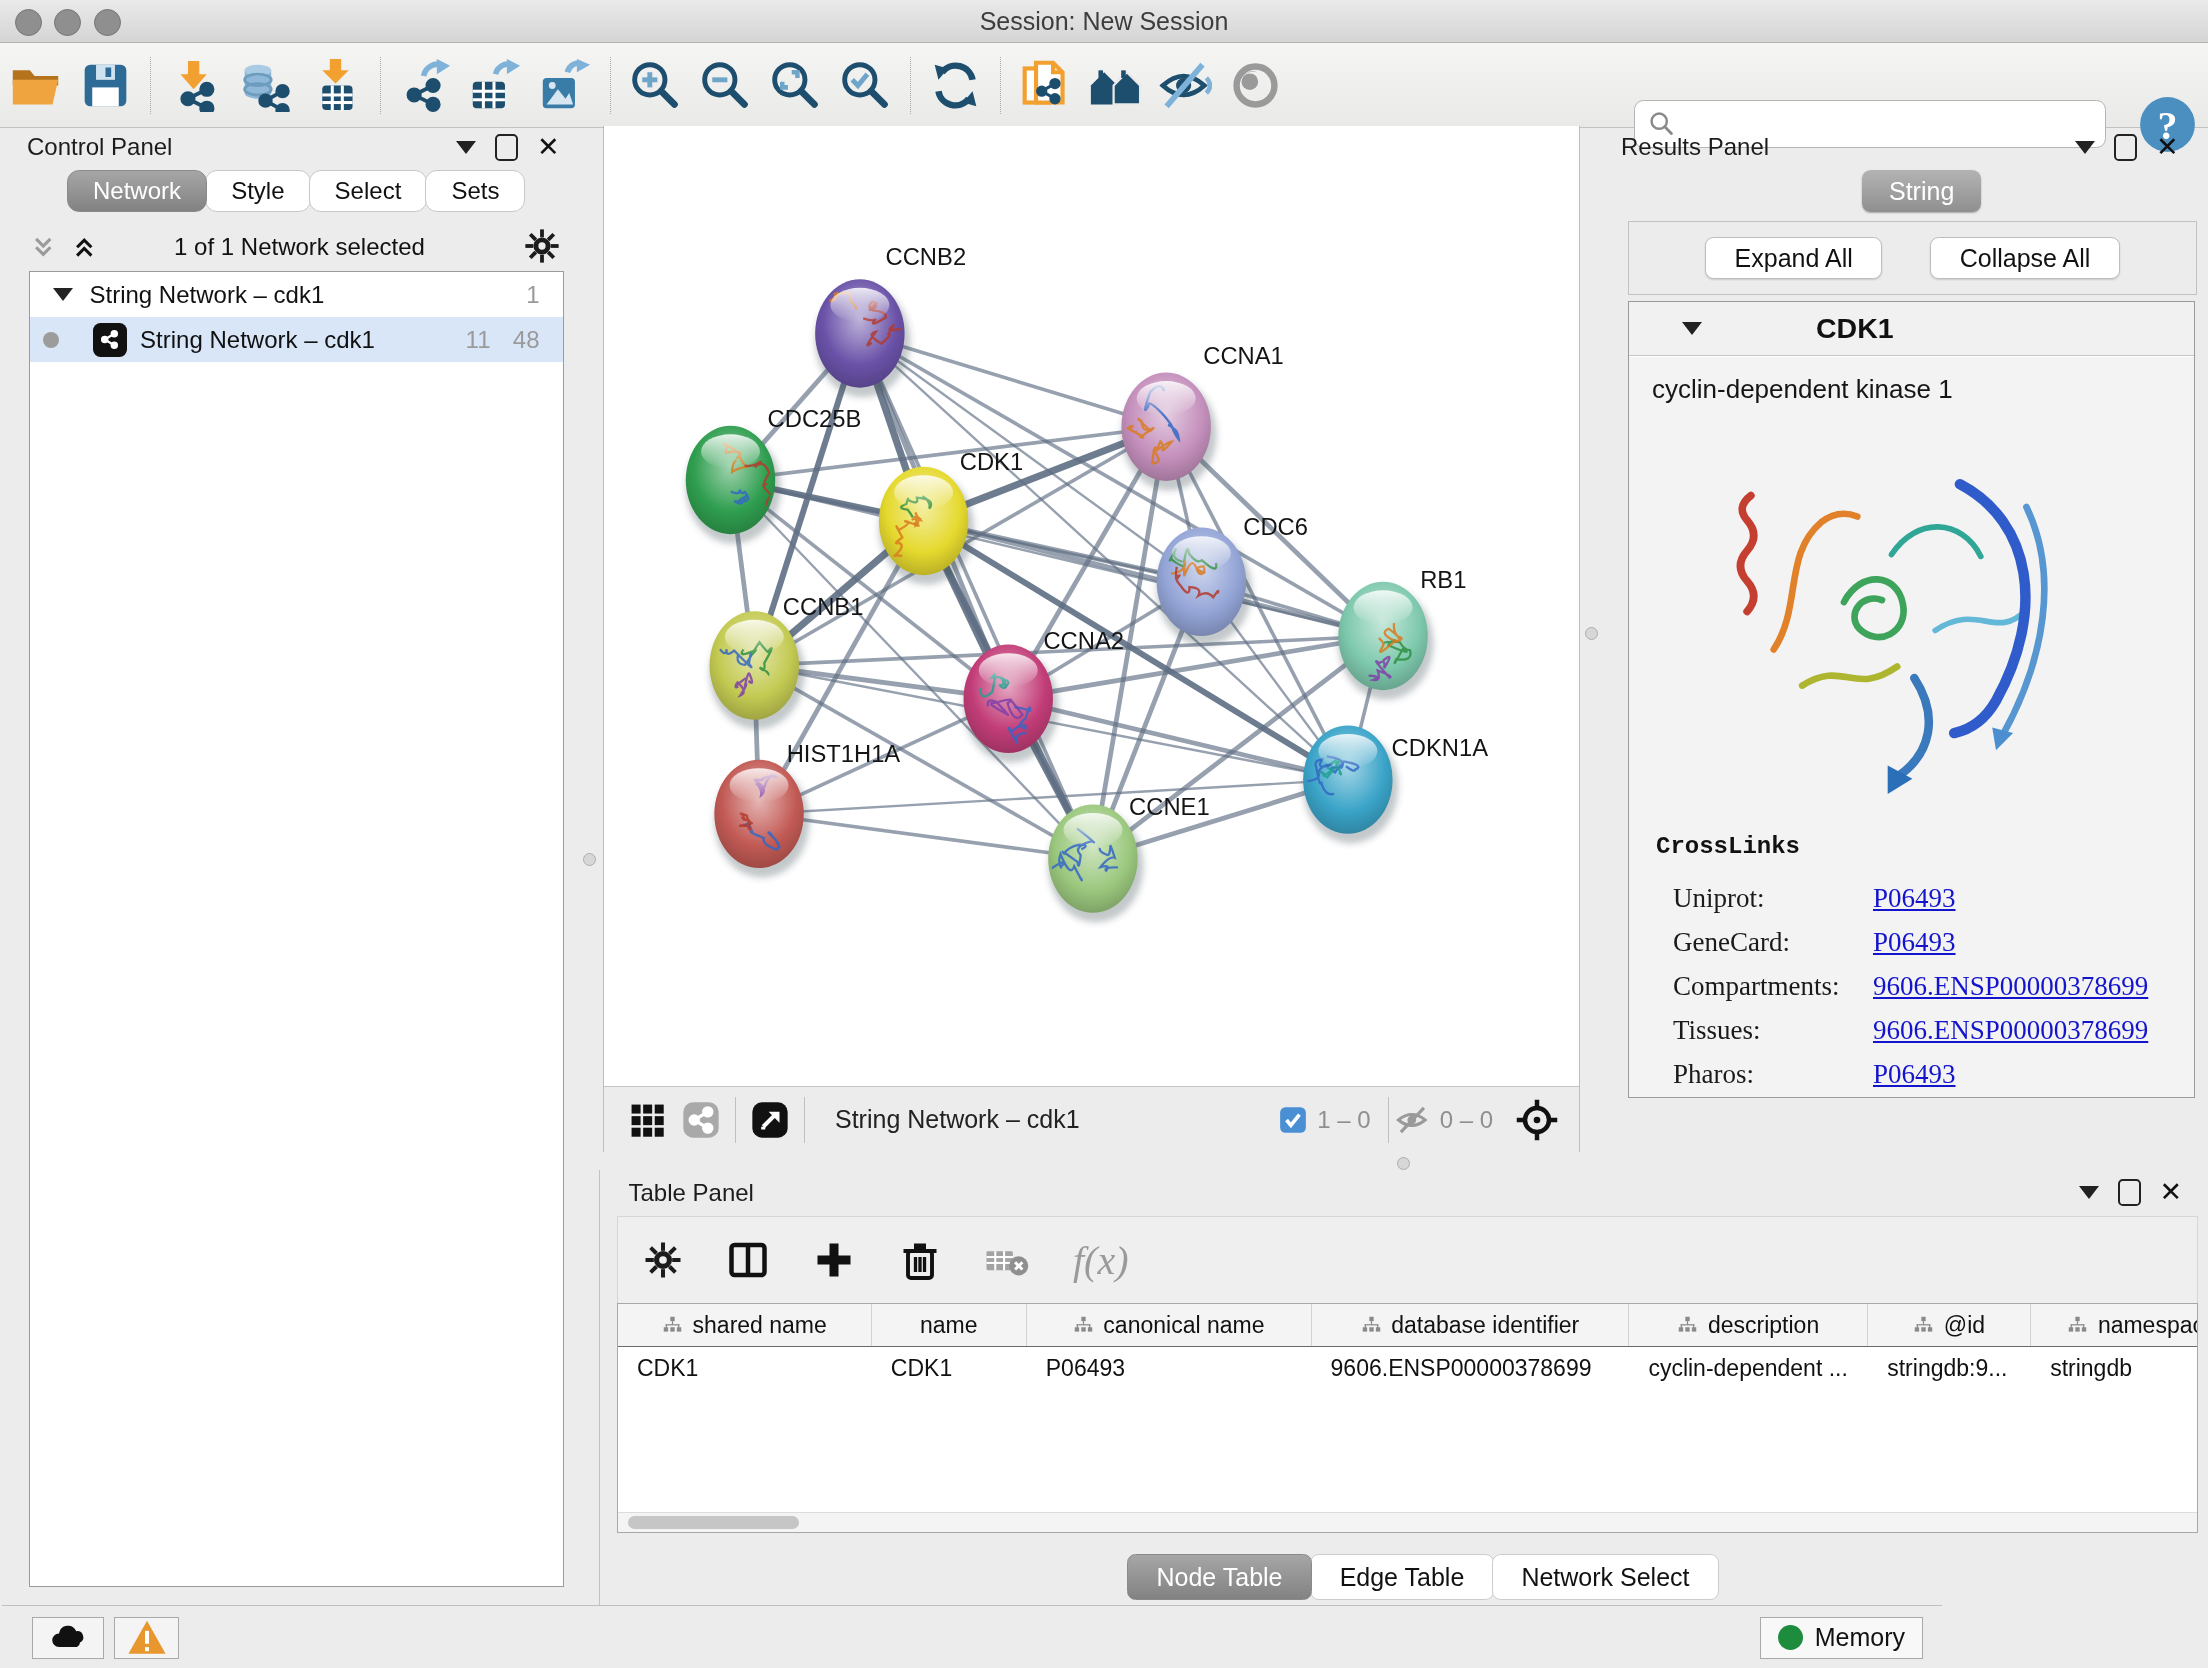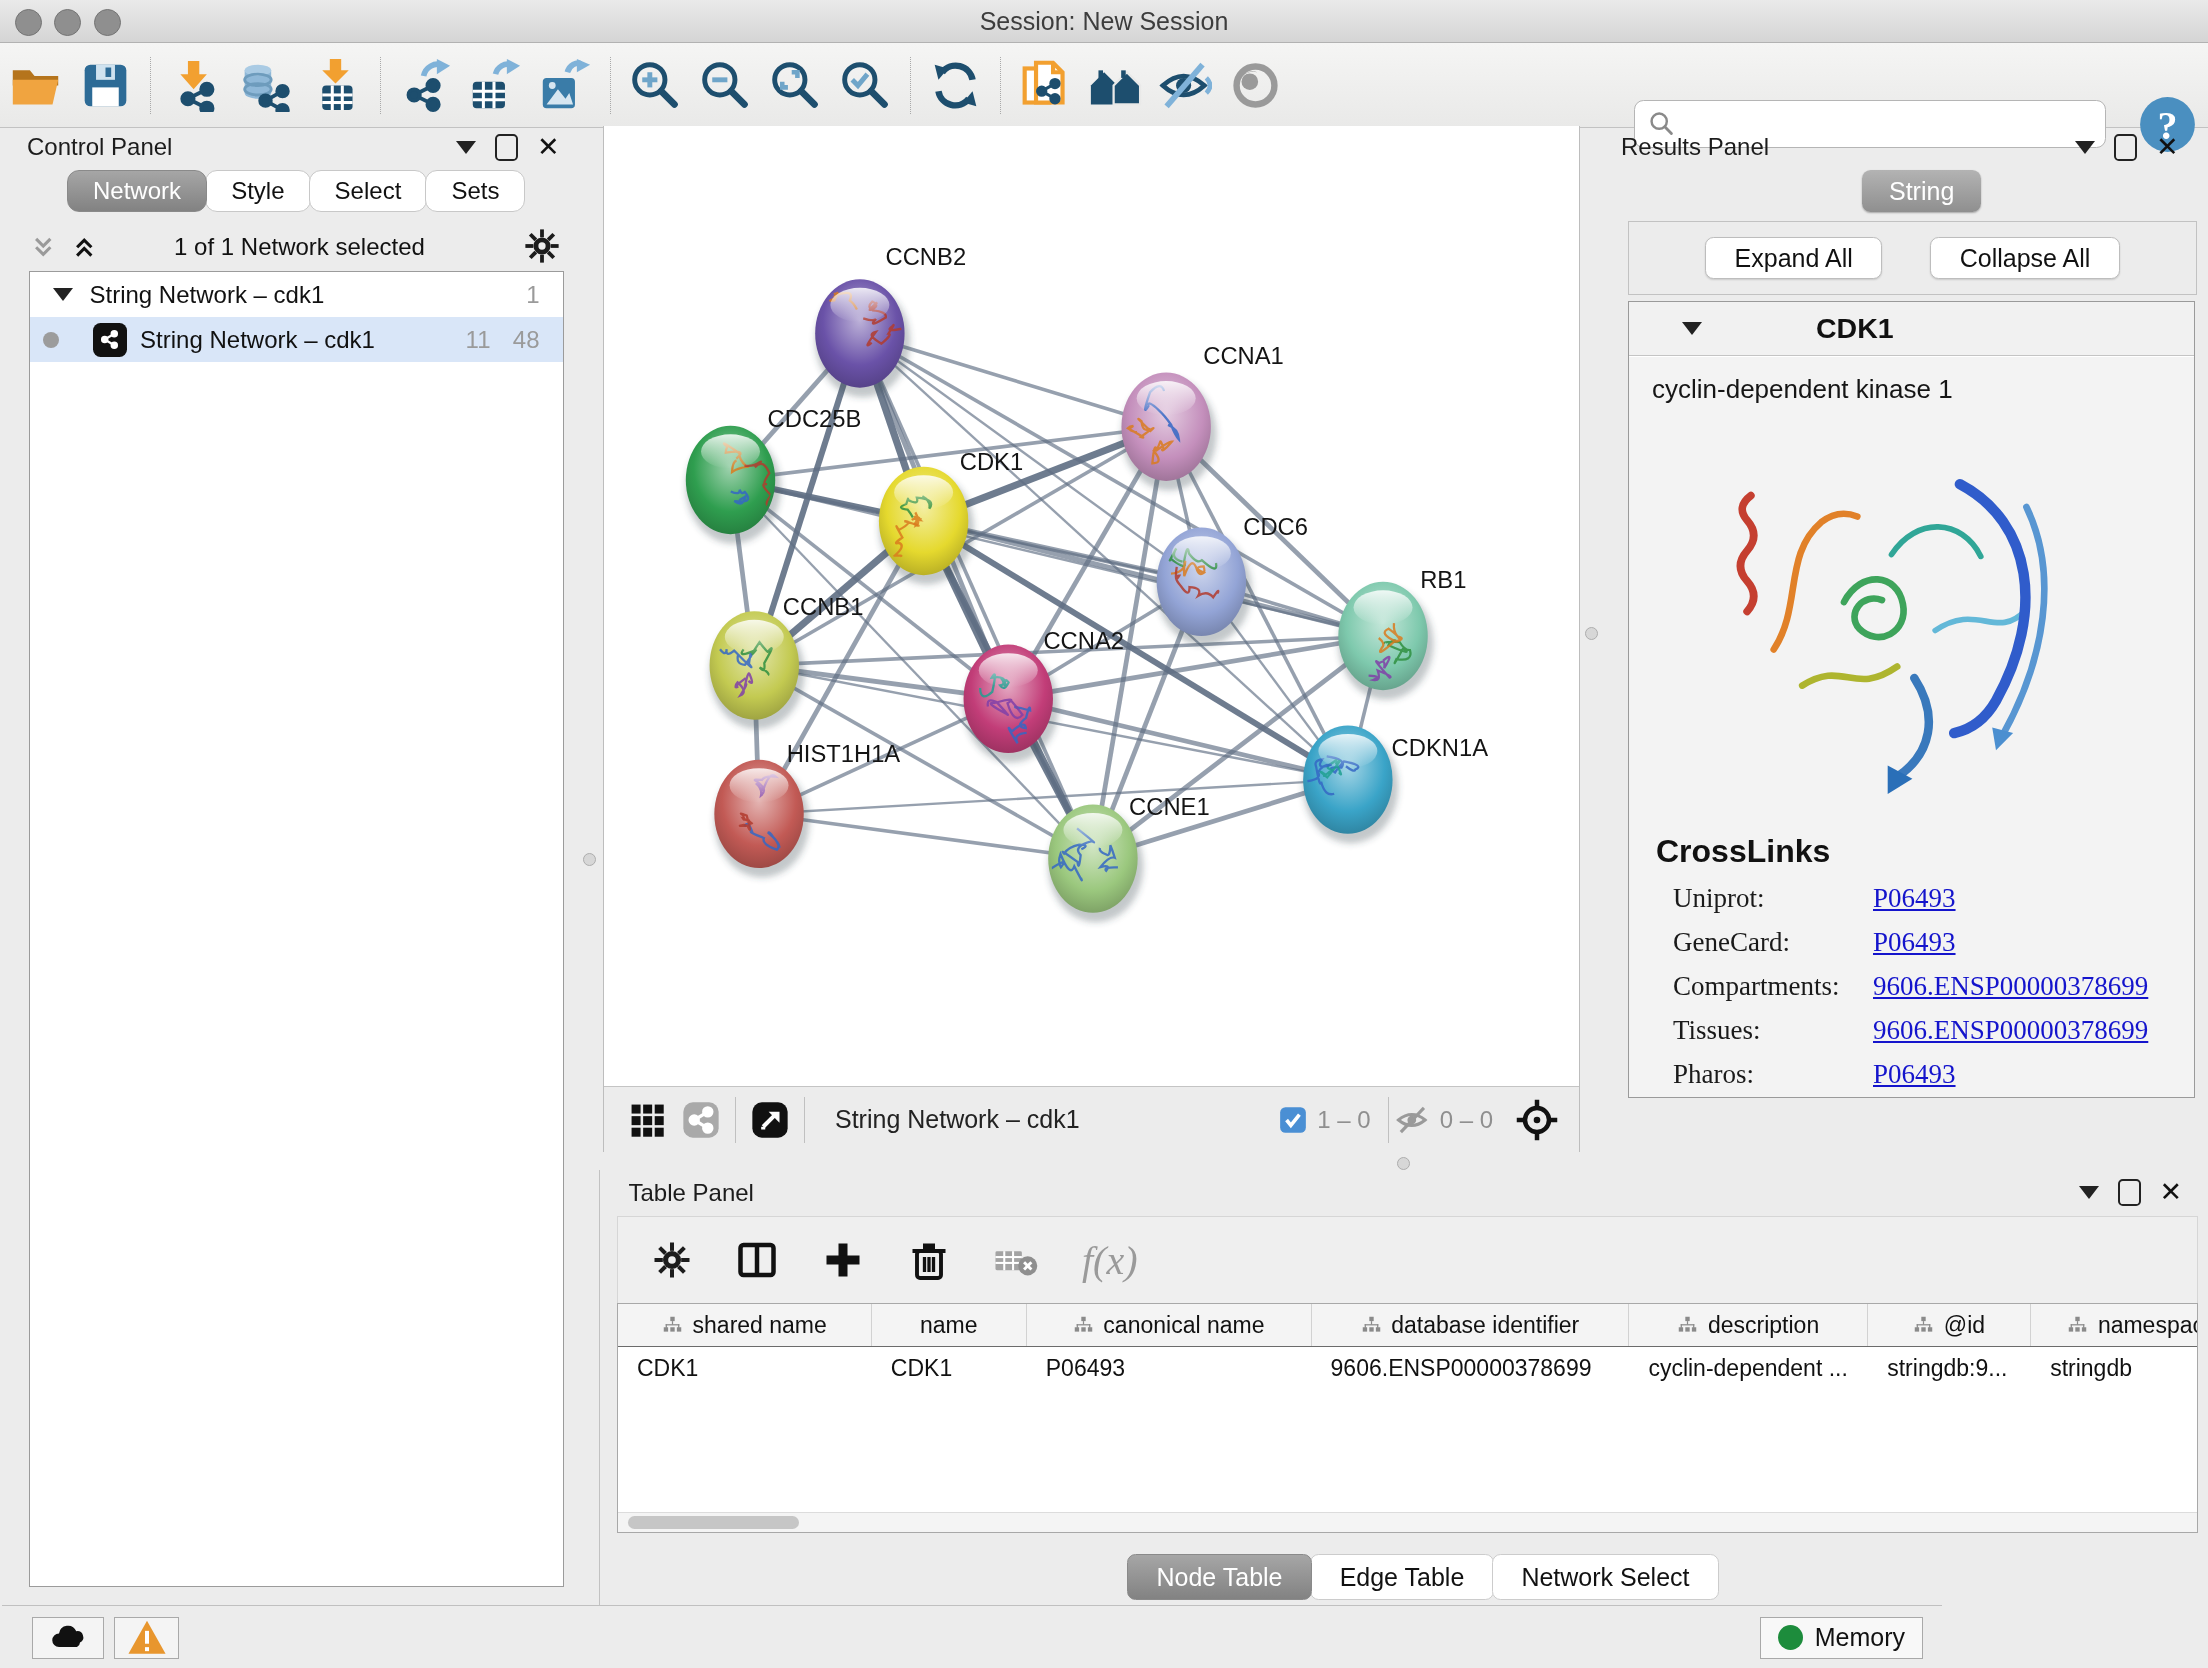--- a/index.html
+++ b/index.html
@@ -66,29 +66,29 @@
     display:flex;align-items:center;justify-content:center;gap:48px;}
   .rbtn{height:40px;padding:0 28.5px;background:#fff;border:1px solid #bdbdbd;border-radius:8.6px;
     font-size:25px;display:flex;align-items:center;box-shadow:0 1px 1.9px rgba(0,0,0,.15);color:#111;}
   .rbox2{position:absolute;left:49px;top:175px;width:567px;height:797px;border:1.9px solid #9a9a9a;background:#f1f1f1;box-sizing:border-box;}
   .sechead{height:53px;border-bottom:1px solid #c4c4c4;background:#f1f1f1;display:flex;align-items:center;}
   .sechead .tri-down{margin-left:53px;}
   .sechead .stitle{font-size:28.5px;font-weight:bold;margin-left:114px;color:#111;}
   .secbody{position:relative;height:740px;background:#f3f3f3;border-top:1px solid #fff;}
   .desc{position:absolute;left:23px;top:17px;font-size:26px;color:#151515;}
   .protein{position:absolute;left:82px;top:74px;}
-  .xl-title{position:absolute;left:27px;top:476px;font-family:Liberation Sans, sans-serif;font-weight:bold;font-size:32px;color:#111;}
+  .xl-title{position:absolute;left:27px;top:476px;font-family:Liberation Mono, monospace;font-weight:bold;font-size:24px;color:#111;}
   .xlrows{position:absolute;left:44px;top:519px;width:495px;}
   .xlrow{display:flex;height:44px;align-items:center;font-family:"Liberation Serif","DejaVu Serif",serif;font-size:27px;}
   .xlrow .lab{width:200px;color:#1a1a1a;}
   .xlrow a{color:#1414cc;text-decoration:underline;}
   
   .tpanel{position:absolute;left:599px;top:1170px;width:1609px;height:436px;border-left:1px solid #c2c2c2;box-sizing:border-box;}
   .ttb{position:absolute;left:17px;top:46px;width:1581px;height:88px;background:#efefef;border:1px solid #d6d6d6;
-    display:flex;align-items:center;gap:44px;padding-left:34px;box-sizing:border-box;}
+    display:flex;align-items:center;gap:44px;padding-left:25px;box-sizing:border-box;}
   .fx{font-family:"Liberation Serif","DejaVu Serif",serif;font-style:italic;font-size:40px;color:#9a9a9a;}
   .tblbox{position:absolute;left:17px;top:133px;width:1581px;height:230px;background:#fff;border:1px solid #a8a8a8;
     box-sizing:border-box;overflow:hidden;}
   .thead{display:flex;height:42px;background:#f4f4f4;border-bottom:1.9px solid #6b6b6b;width:1636px;}
   .th{display:flex;align-items:center;justify-content:center;gap:9.5px;font-size:23px;color:#111;
     border-right:1px solid #d2d2d2;box-sizing:border-box;overflow:hidden;white-space:nowrap;}
   .th svg{width:21px;height:21px;flex:0 0 auto;}
   .trdata{display:flex;height:42px;width:1636px;}
   .td{font-size:23px;color:#111;padding-left:19px;display:flex;align-items:center;box-sizing:border-box;
     overflow:hidden;white-space:nowrap;}

